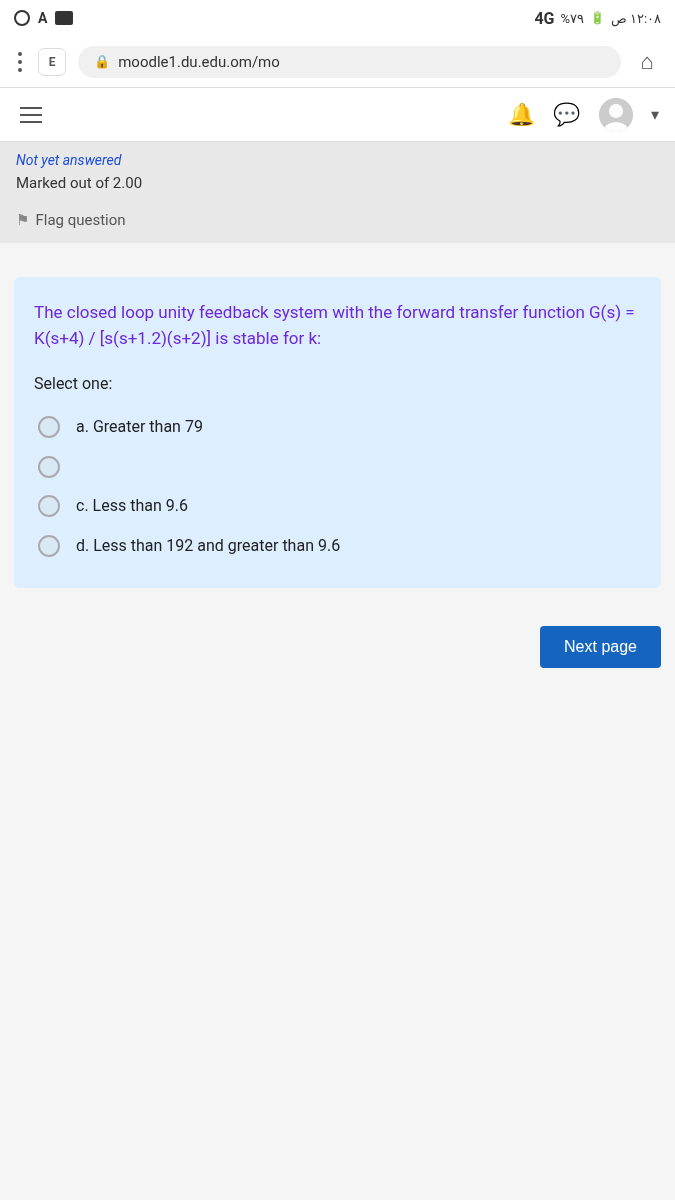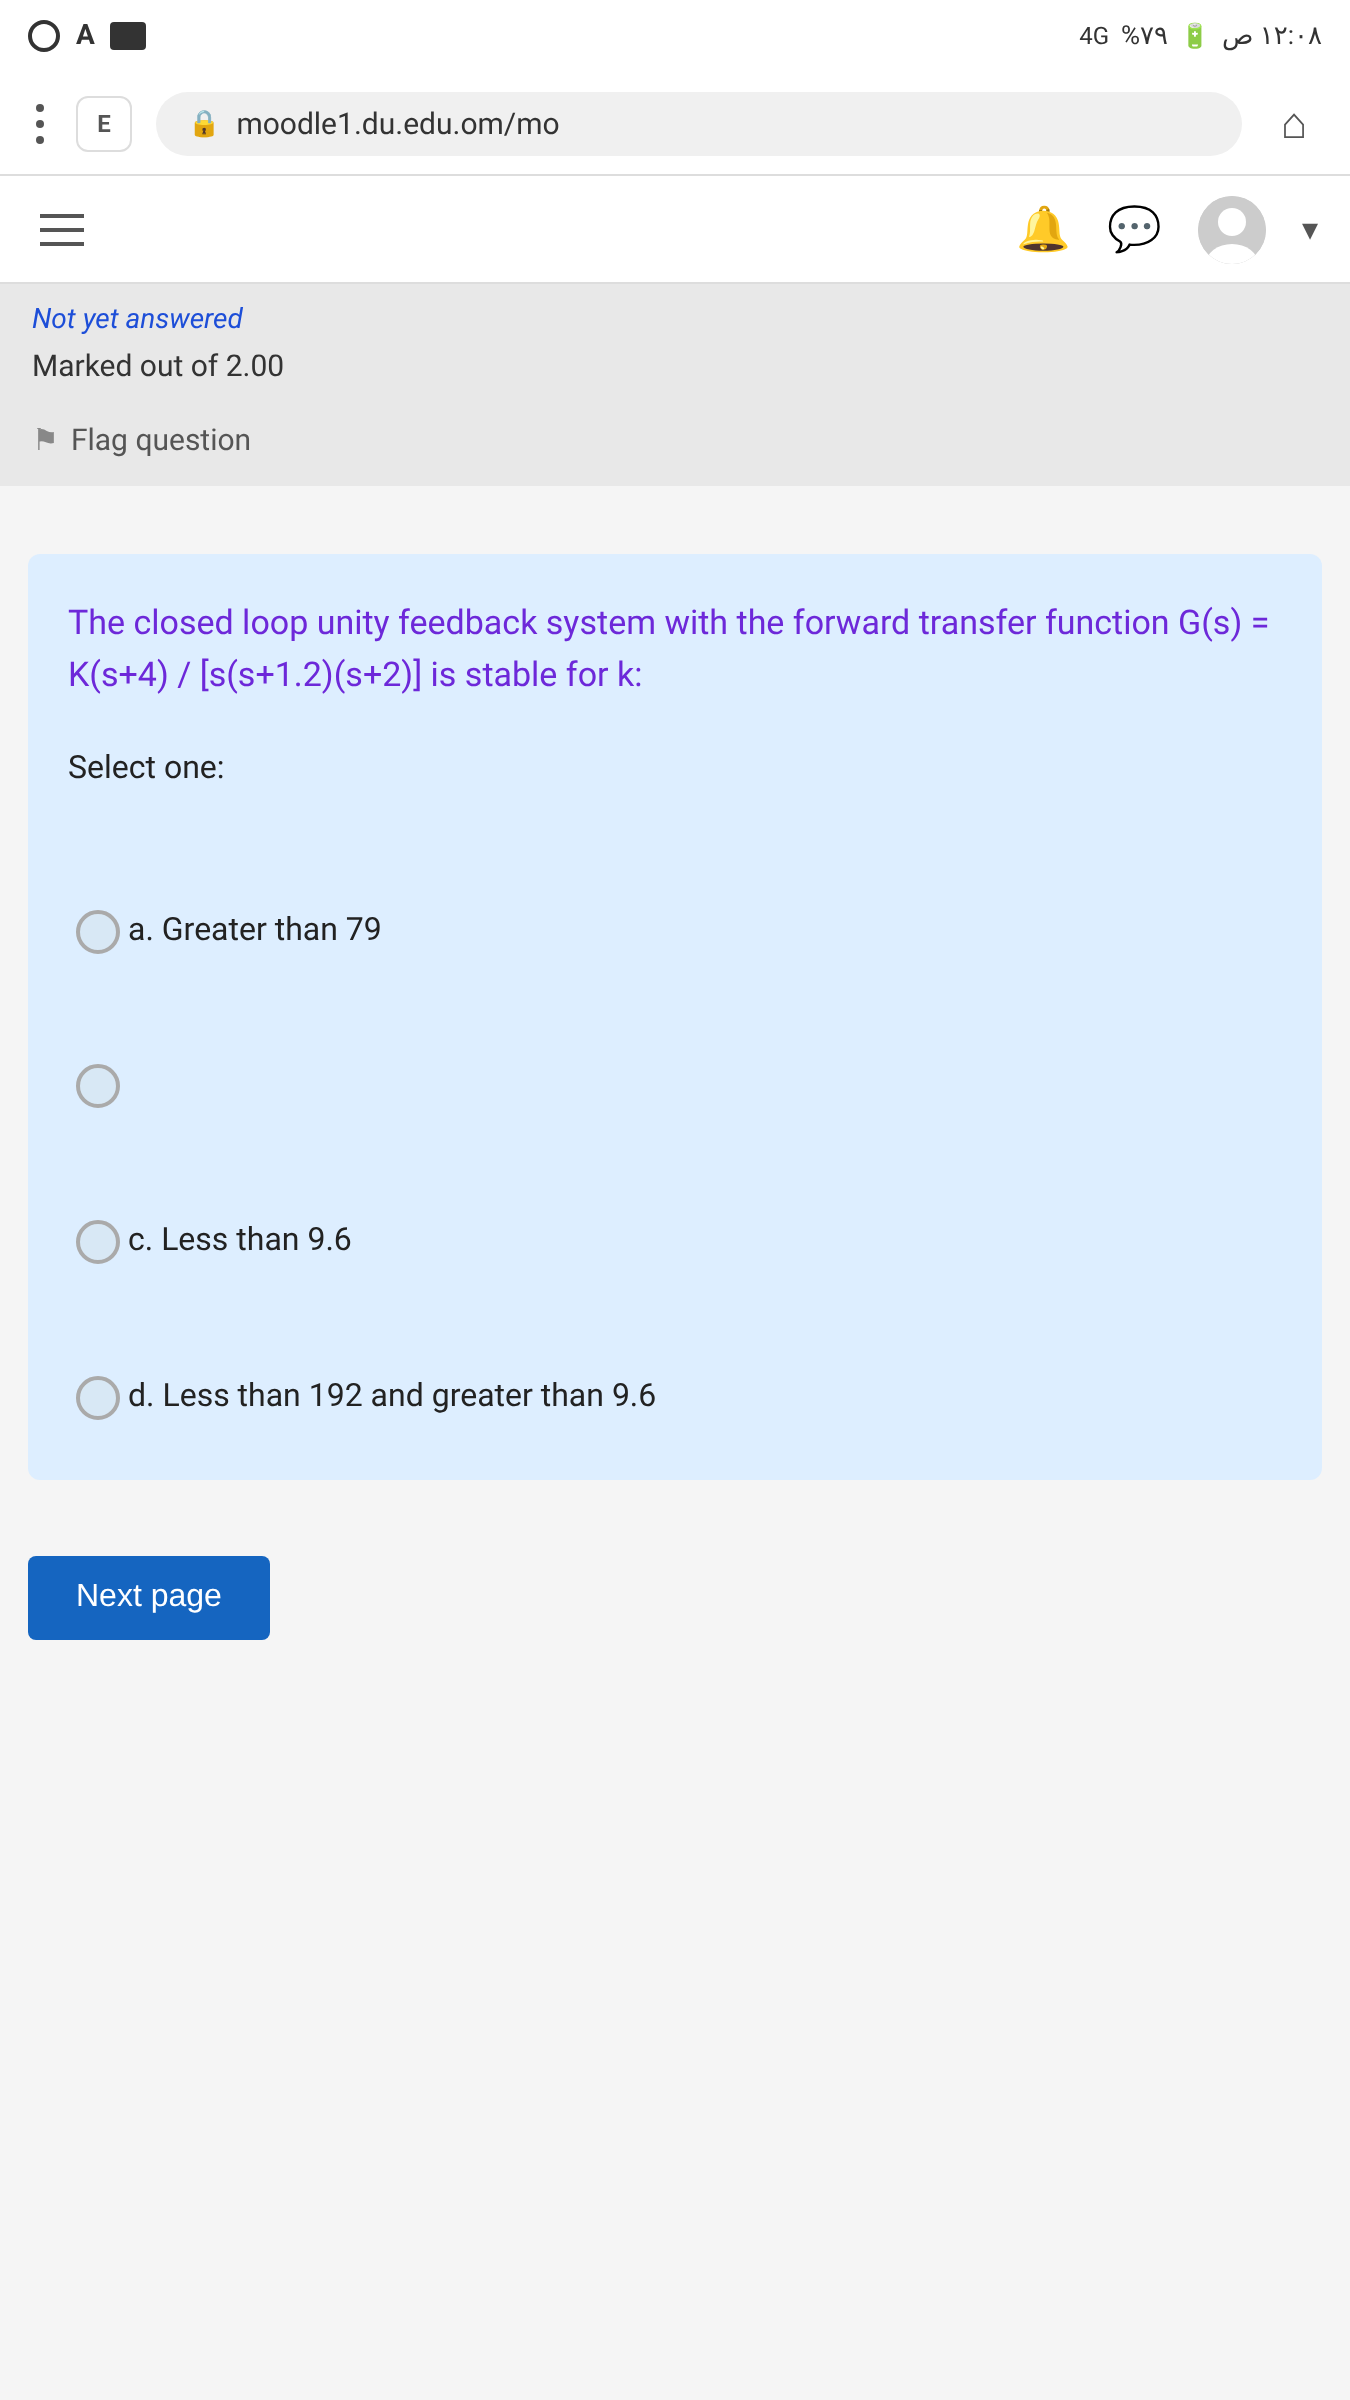--- a/index.html
+++ b/index.html
@@ -211,46 +211,45 @@
       font-weight: 400;
     }
     .options-list {
       list-style: none;
       display: flex;
       flex-direction: column;
       gap: 4px;
     }
     .option-item {
       display: flex;
-      align-items: flex-end;
-      gap: 4px;
+      align-items: center;
+      gap: 16px;
       padding: 6px 4px;
       cursor: pointer;
-      margin-top: 38px;
     }
     .radio-circle {
       width: 22px;
       height: 22px;
       border-radius: 50%;
       border: 2px solid #aaa;
       background: #d8e8f5;
       flex-shrink: 0;
       margin-top: 1px;
     }
     .option-text {
       font-size: 16px;
       color: #222;
       line-height: 1.5;
     }
 
     
     .bottom-area {
       padding: 20px 14px 20px;
       display: flex;
-      justify-content: flex-start;
+      justify-content: flex-end;
     }
     .next-page-btn {
       background: #1565c0;
       color: #fff;
       border: none;
       border-radius: 4px;
       padding: 12px 24px;
       font-size: 16px;
       cursor: pointer;
       font-weight: 500;
@@ -261,21 +260,21 @@
     }
   </style>
 </head>
 <body>
 
 <div class="status-bar">
   <div class="status-bar-left">
     <span>١٢:٠٨ ص</span>
     <span style="font-size:12px;">🔋</span>
     <span>٧٩%</span>
-    <span style="font-size:12px; font-weight:normal;text-align:center;">4G</span>
+    <span style="font-size:16px; font-weight:bold;text-align:center;">4G</span>
   </div>
   <div class="status-bar-right">
     <div class="status-icon"></div>
     <span style="font-size:14px; font-weight:bold; color:#333;">A</span>
     <span style="width:16px;height:16px;border:2px solid #333;border-radius:50%;display:inline-block;"></span>
   </div>
 </div>
 
 <div class="browser-bar">
   <div class="browser-menu-dots">

